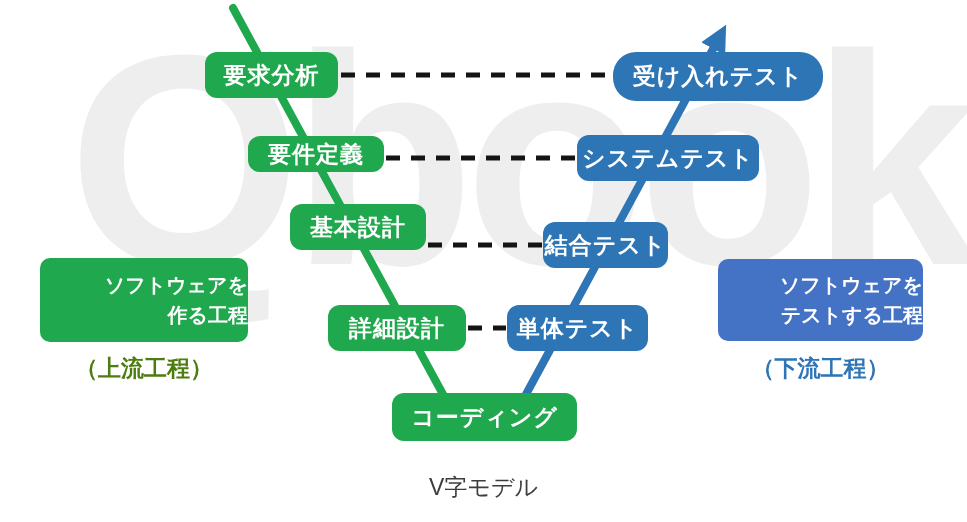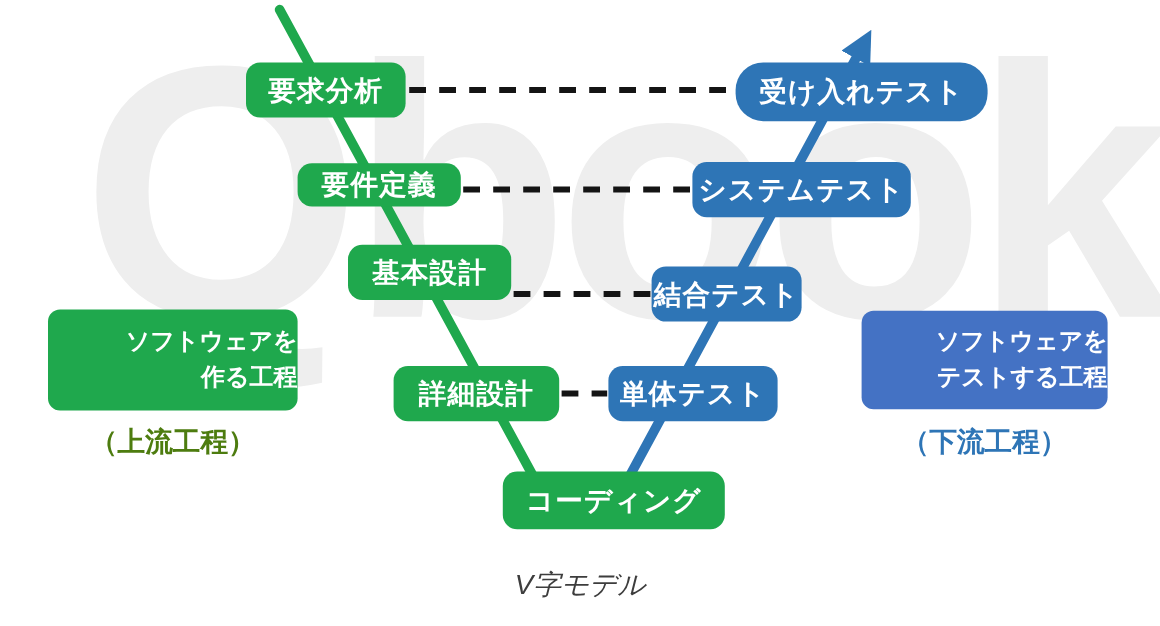--- a/index.html
+++ b/index.html
@@ -76,21 +76,20 @@
   .caption {
     position: absolute;
     left: 0;
     top: 472px;
     width: 967px;
     text-align: center;
     font-size: 23px;
     font-weight: 400;
     color: #3d3d3d;
     z-index: 2;
-    font-style: italic;
   }
 </style>
 </head>
 <body>
 
 <div class="canvas">
 
   <div class="watermark">Qbook</div>
 
   <svg class="lines" width="967" height="522" viewBox="0 0 967 522">
@@ -110,21 +109,21 @@
   <div class="box green" style="left:205px; top:52px;  width:133px; height:46px;">要求分析</div>
   <div class="box green" style="left:248px; top:136px; width:136px; height:36px;">要件定義</div>
   <div class="box green" style="left:290px; top:204px; width:136px; height:46px;">基本設計</div>
   <div class="box green" style="left:328px; top:305px; width:138px; height:46px;">詳細設計</div>
 
   <div class="box blue" style="left:613px; top:52px;  width:210px; height:49px;border-radius:23px;">受け入れテスト</div>
   <div class="box blue" style="left:577px; top:135px; width:182px; height:46px;">システムテスト</div>
   <div class="box blue" style="left:543px; top:222px; width:125px; height:46px;">結合テスト</div>
   <div class="box blue" style="left:507px; top:305px; width:141px; height:46px;">単体テスト</div>
 
-  <div class="box green" style="left:392px; top:393px; width:185px; height:48px;margin-left:27px;">コーディング</div>
+  <div class="box green" style="left:392px; top:393px; width:185px; height:48px;">コーディング</div>
 
   <div class="heading-box green" style="left:40px; top:258px; width:208px; height:84px;">
     <span>ソフトウェアを</span>
     <span>作る工程</span>
   </div>
   <div class="subheading green" style="left:40px; top:353px; width:208px;">（上流工程）</div>
 
   <div class="heading-box blue" style="left:718px; top:259px; width:205px; height:82px;">
     <span>ソフトウェアを</span>
     <span>テストする工程</span>

